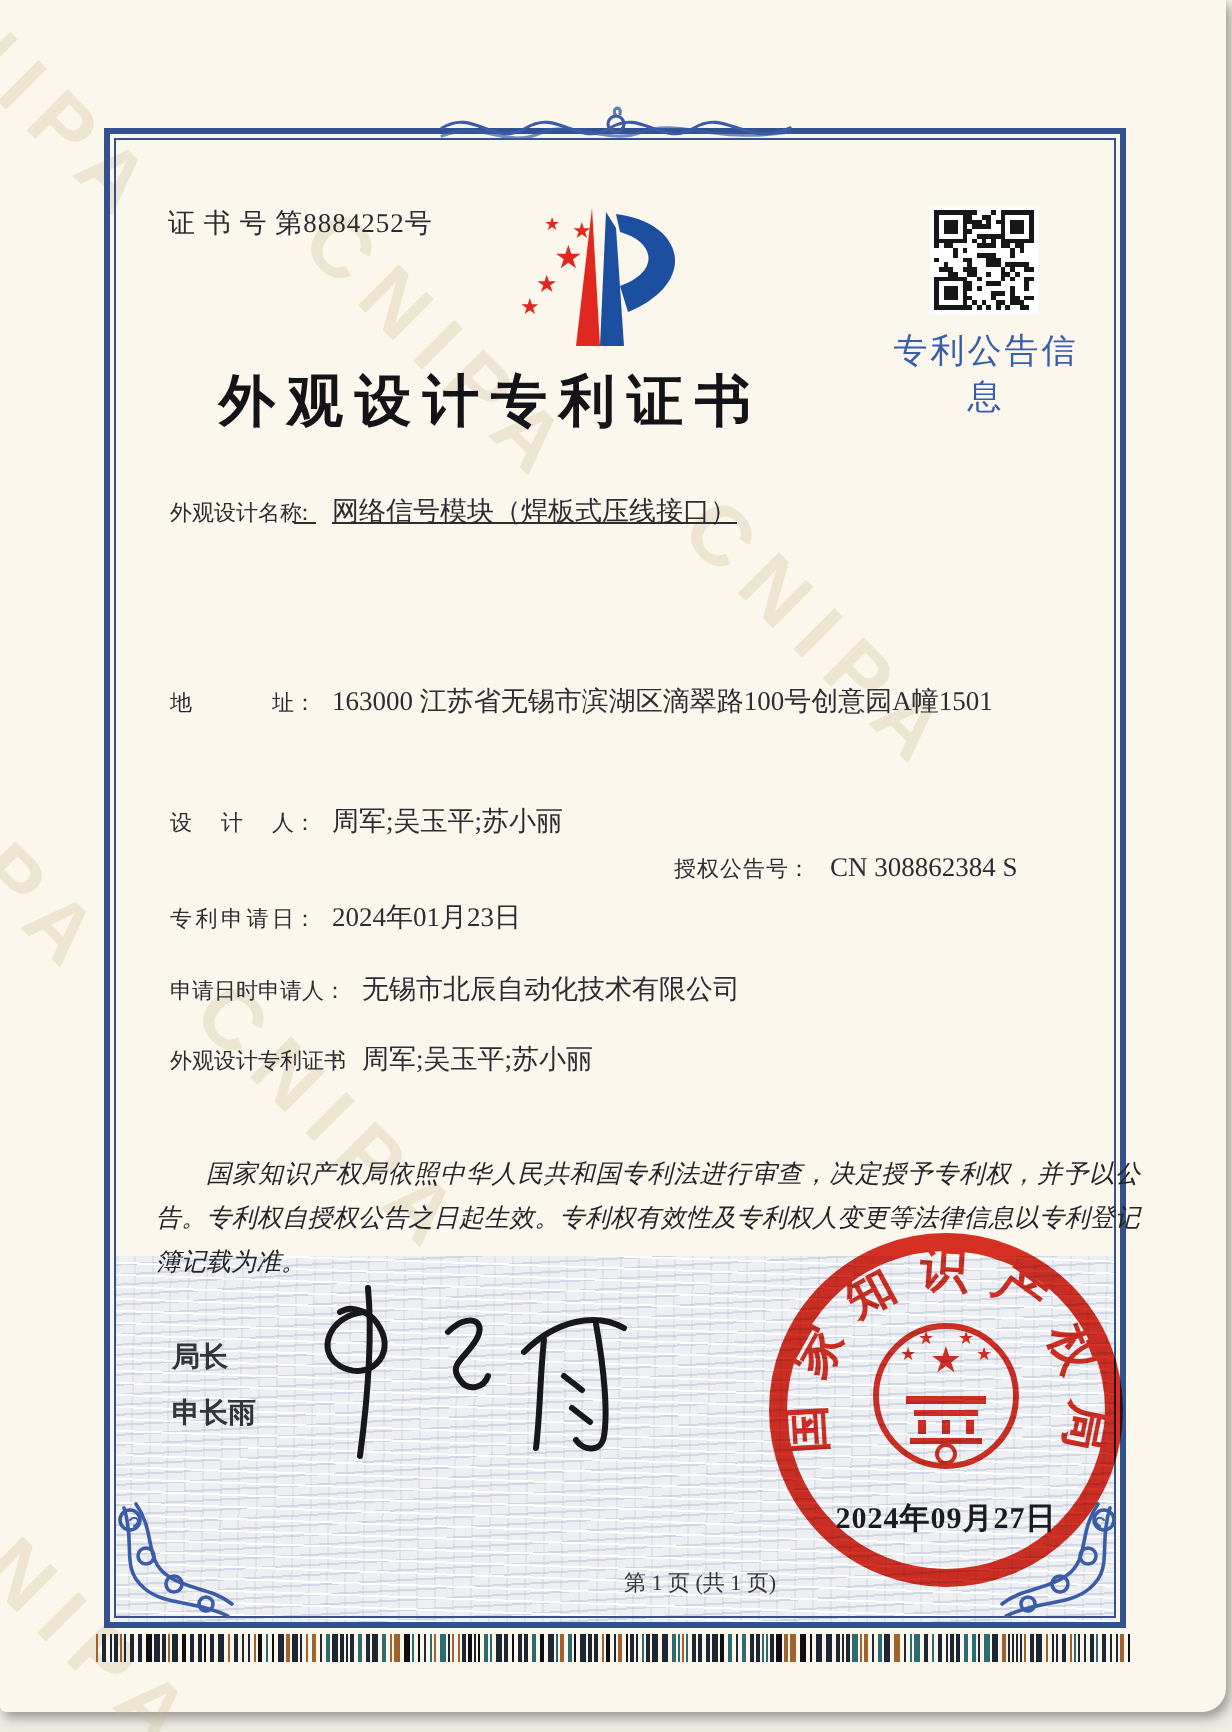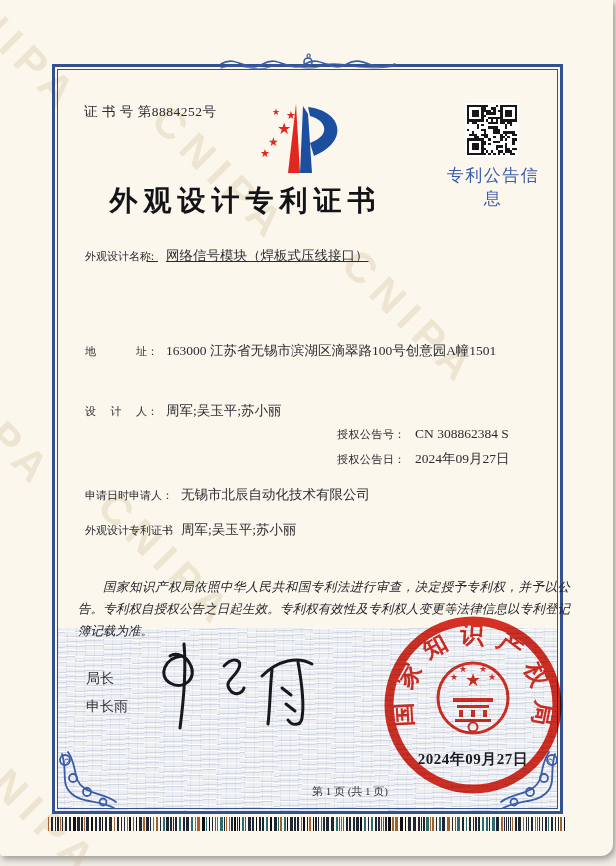--- a/index.html
+++ b/index.html
@@ -68,21 +68,21 @@
   .val { margin-left:8px; }
   .val.rv { margin-left:10px; }
   .declaration {
     position:absolute; left:62px; top:576px; width:492px;
     font-size:12.5px; line-height:22px; color:#24242a;
     text-align:justify; text-indent:2em; font-style:italic;margin-left:16px;
   }
   .signer-title, .signer-name {
     position:absolute; left:86px;
     font-family:"Liberation Sans","DejaVu Sans",sans-serif;
-    font-weight:400; font-size:14px; color:#34343b;
+    font-weight:700; font-size:14px; color:#34343b;
   }
   .signer-title { top:670px; }
   .signer-name  { top:698px; }
   .sig-svg { position:absolute; left:146px; top:636px; }
   .seal-svg { position:absolute; left:382px; top:614px; mix-blend-mode:multiply; opacity:.96; }
   .seal-date {
     position:absolute; left:392px; top:750px; width:162px; text-align:center;
     font-size:15px; font-weight:bold; color:#1b1b21; letter-spacing:.5px; z-index:6;
   }
   .footer {
@@ -384,22 +384,22 @@
     </div>
     <div class="row" style="top:342px;">
       <span class="lbl w6">地址</span><span class="colon">：</span><span class="val">163000 江苏省无锡市滨湖区滴翠路100号创意园A幢1501</span>
     </div>
     <div class="row" style="top:378px;margin-top:24px;">
       <span class="lbl w6">设计人</span><span class="colon">：</span><span class="val">周军;吴玉平;苏小丽</span>
     </div>
     <div class="row right" style="top:426px;">
       <span class="lbl w5r">授权公告号</span><span class="colon">：</span><span class="val rv">CN 308862384 S</span>
     </div>
-    <div class="row right" style="top:450px;">
-      <span class="lbl w5r">授权公告日</span><span class="colon">：</span><span class="val rv">2024年09月27日</span>
+    <div class="row" style="top:450px;">
+      <span class="lbl w6">专利申请日</span><span class="colon">：</span><span class="val">2024年01月23日</span>
     </div>
     <div class="row" style="top:486px;">
       <span class="lbl w7">申请日时申请人</span><span class="colon">：</span><span class="val">无锡市北辰自动化技术有限公司</span>
     </div>
     <div class="row" style="top:521px;">
       <span class="lbl w7">外观设计专利证书</span><span class="colon">：</span><span class="val">周军;吴玉平;苏小丽</span>
     </div>
 
     <div class="declaration">国家知识产权局依照中华人民共和国专利法进行审查，决定授予专利权，并予以公告。专利权自授权公告之日起生效。专利权有效性及专利权人变更等法律信息以专利登记簿记载为准。</div>
 

